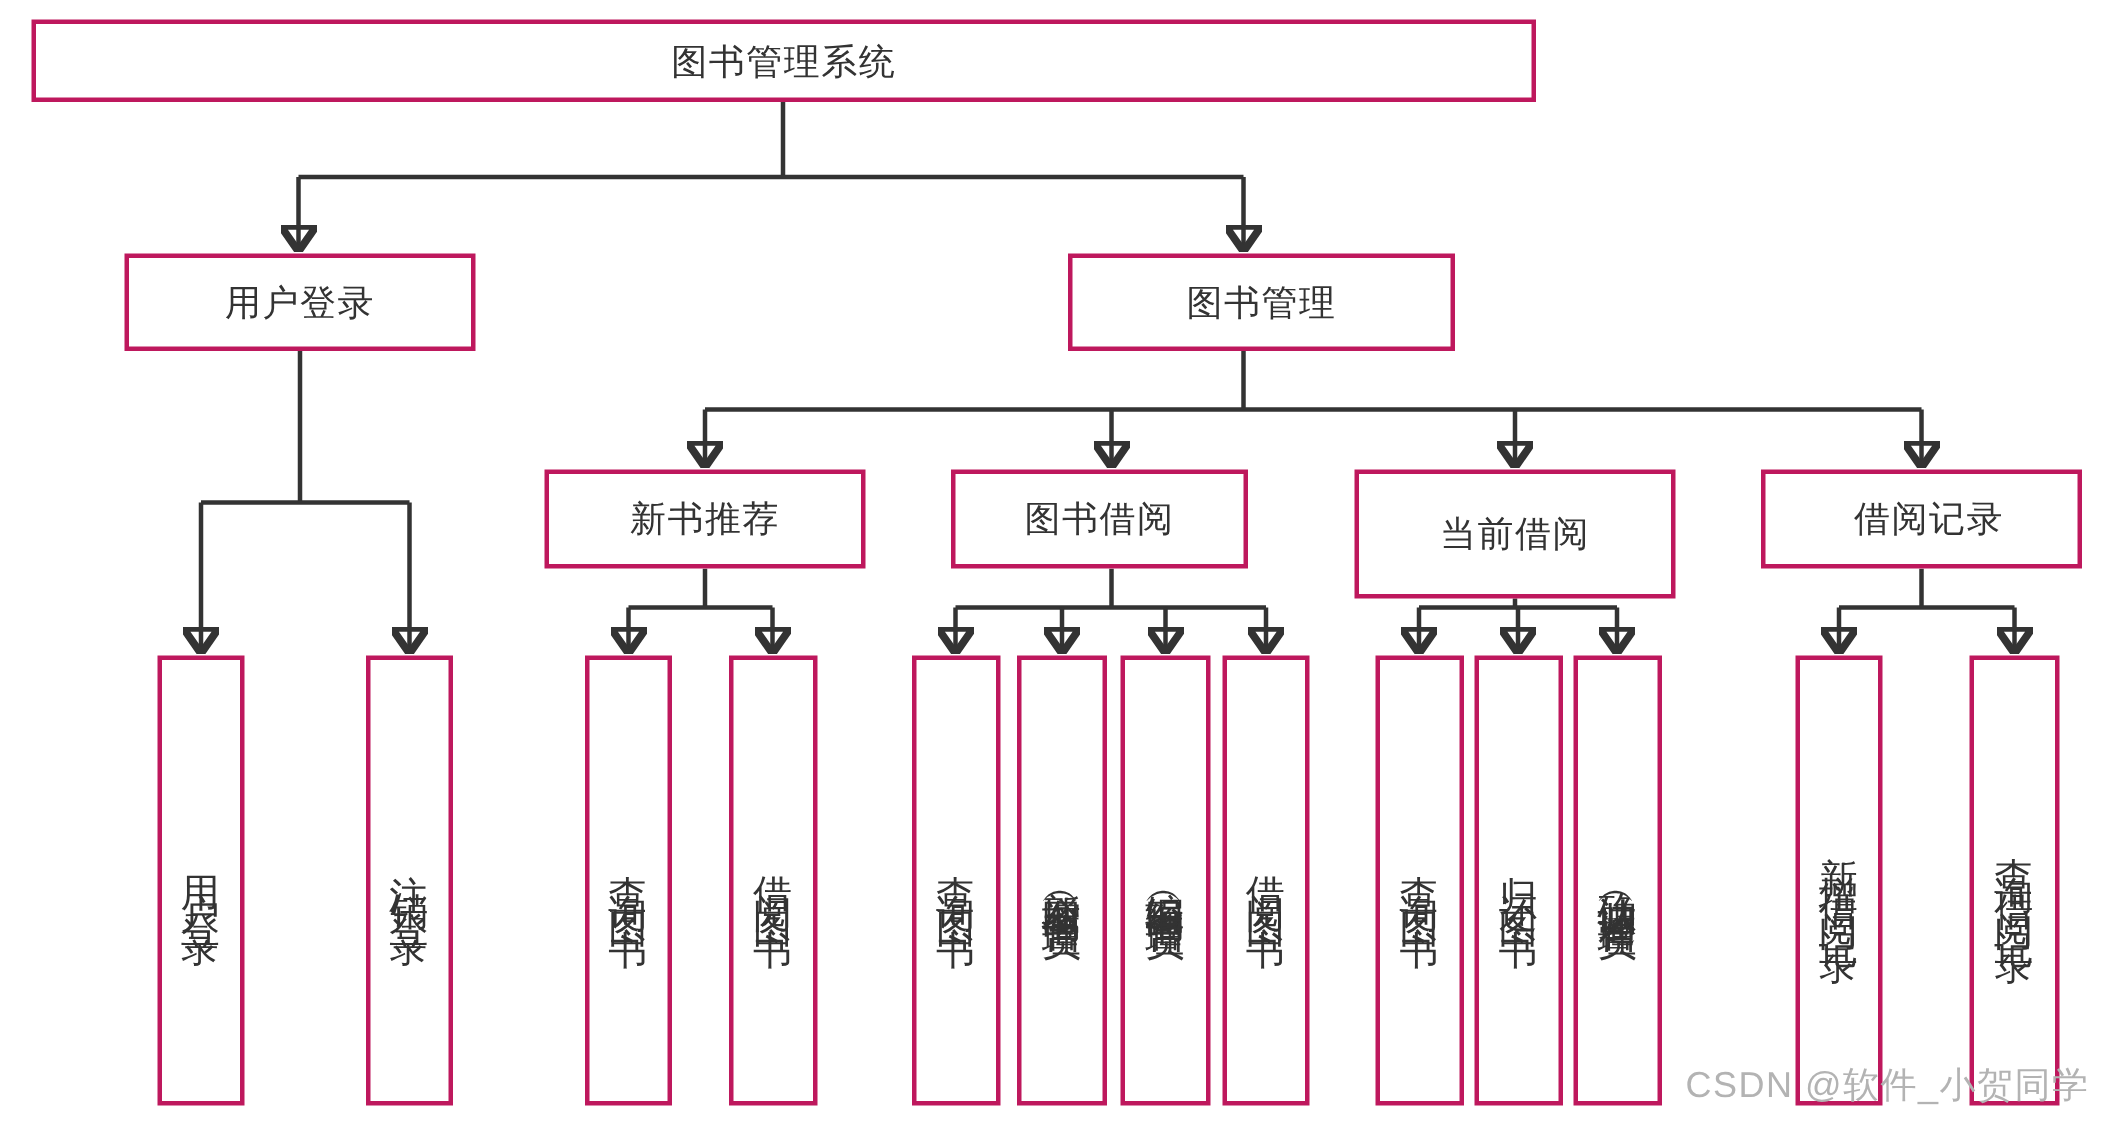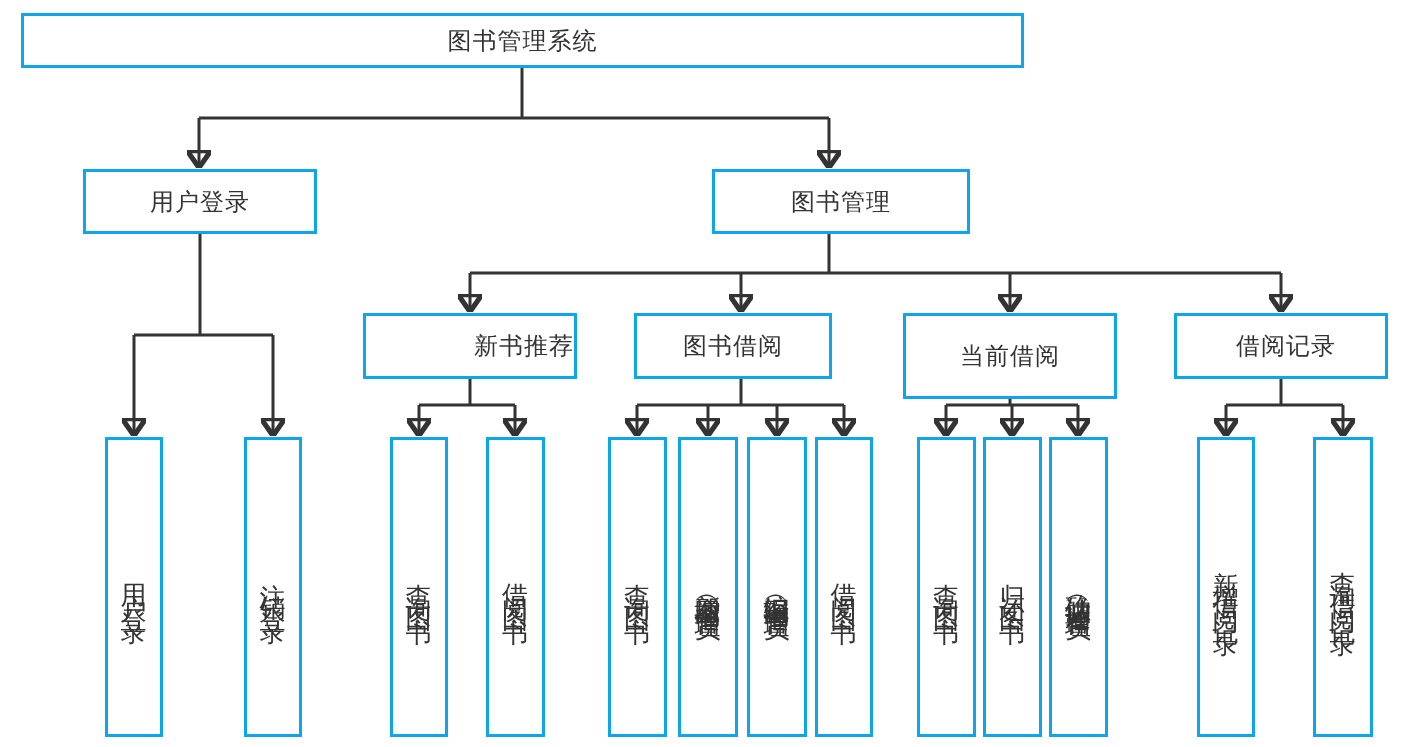--- a/index.html
+++ b/index.html
@@ -9,21 +9,21 @@
     background:#ffffff;
     font-family:"Liberation Sans", sans-serif;
     color:#333333;
     overflow:hidden;
   }
   .wires{position:absolute;left:0;top:0;z-index:1;}
   .wires path{stroke:#333333;stroke-width:3;fill:none;}
   .node{
     position:absolute;z-index:2;
     background:#ffffff;
-    border:3px solid #0ea5e9;
+    border:3px solid #be185d;
     box-sizing:border-box;
     display:flex;align-items:center;justify-content:center;
     text-align:center;
   }
   .hnode{font-size:24px;letter-spacing:1px;}
   .vnode{font-size:26px;}
   .vnode .vtext{
     writing-mode:vertical-rl;
     text-orientation:mixed;
     letter-spacing:12px;
@@ -96,21 +96,21 @@
     <span>图书管理系统</span>
   </div>
 
   <div class="node hnode" style="left:83px;top:169px;width:234px;height:65px;">
     <span>用户登录</span>
   </div>
   <div class="node hnode" style="left:712px;top:169px;width:258px;height:65px;">
     <span>图书管理</span>
   </div>
 
-  <div class="node hnode" style="left:363px;top:313px;width:214px;height:66px;justify-content:flex-end;">
+  <div class="node hnode" style="left:363px;top:313px;width:214px;height:66px;">
     <span>新书推荐</span>
   </div>
   <div class="node hnode" style="left:634px;top:313px;width:198px;height:66px;">
     <span>图书借阅</span>
   </div>
   <div class="node hnode" style="left:903px;top:313px;width:214px;height:86px;">
     <span>当前借阅</span>
   </div>
   <div class="node hnode" style="left:1174px;top:313px;width:214px;height:66px;padding-left:10px;">
     <span>借阅记录</span>
@@ -153,14 +153,15 @@
     <span class="vtext tight">确认归还（管理员）</span>
   </div>
 
   <div class="node vnode" style="left:1197px;top:437px;width:58px;height:300px;">
     <span class="vtext">新增借阅记录</span>
   </div>
   <div class="node vnode" style="left:1313px;top:437px;width:60px;height:300px;">
     <span class="vtext">查询借阅记录</span>
   </div>
 
+  <div class="watermark">CSDN @软件_小贺同学</div>
 
 </div>
 
 </body></html>

